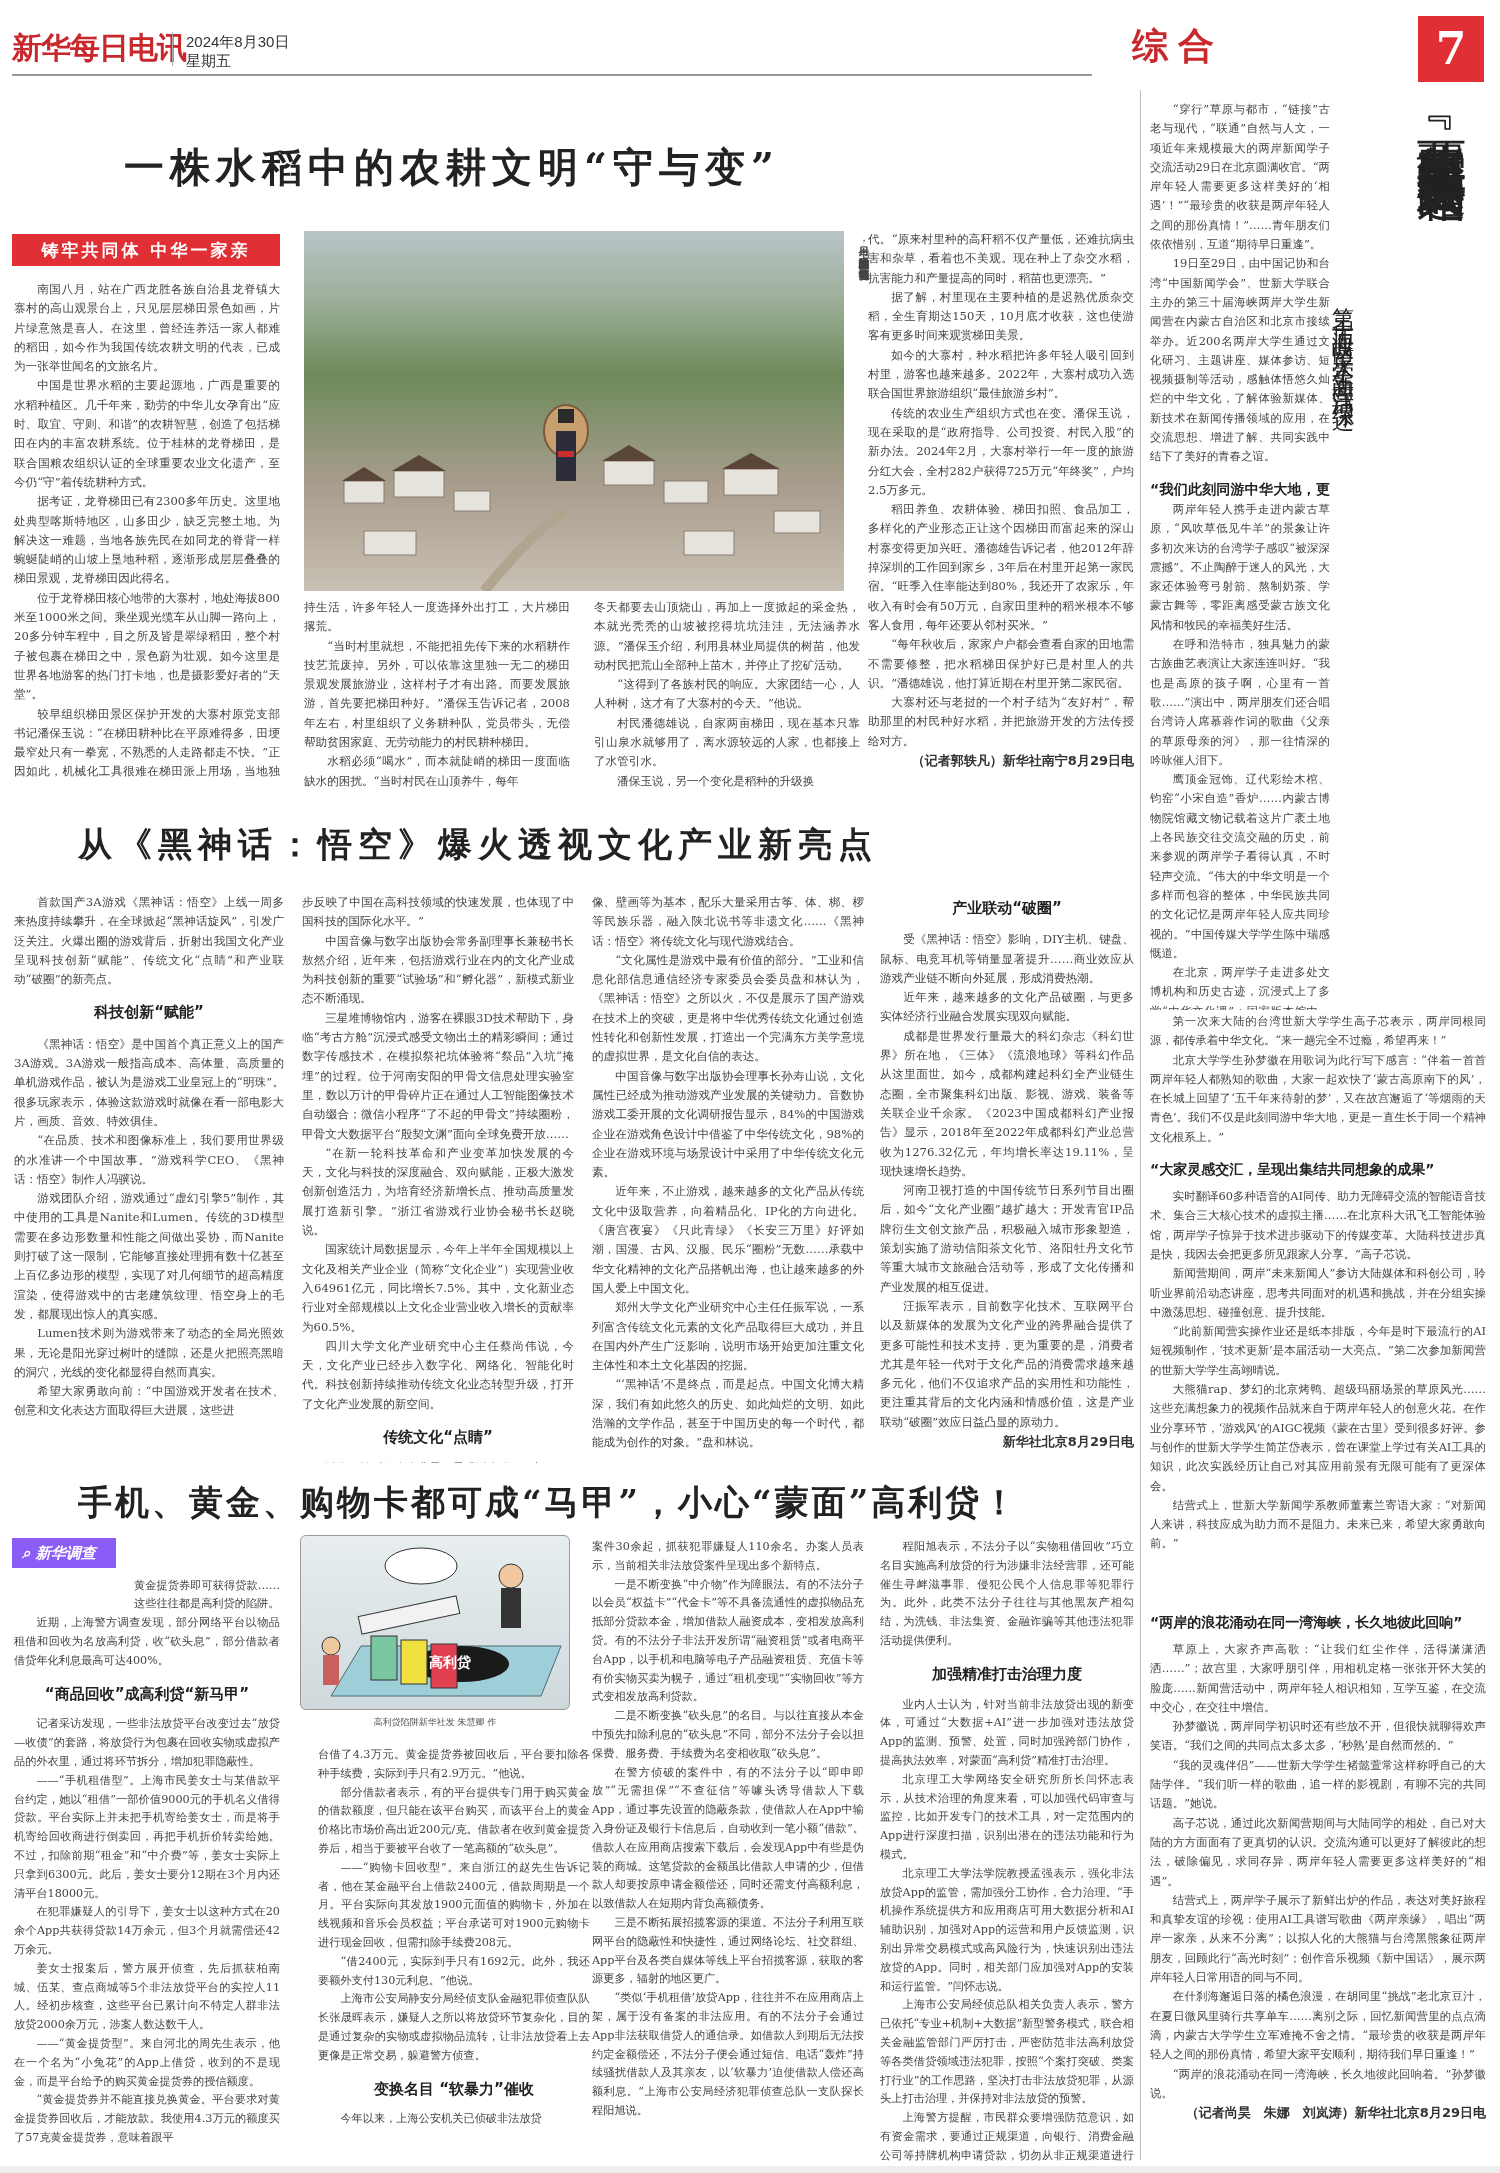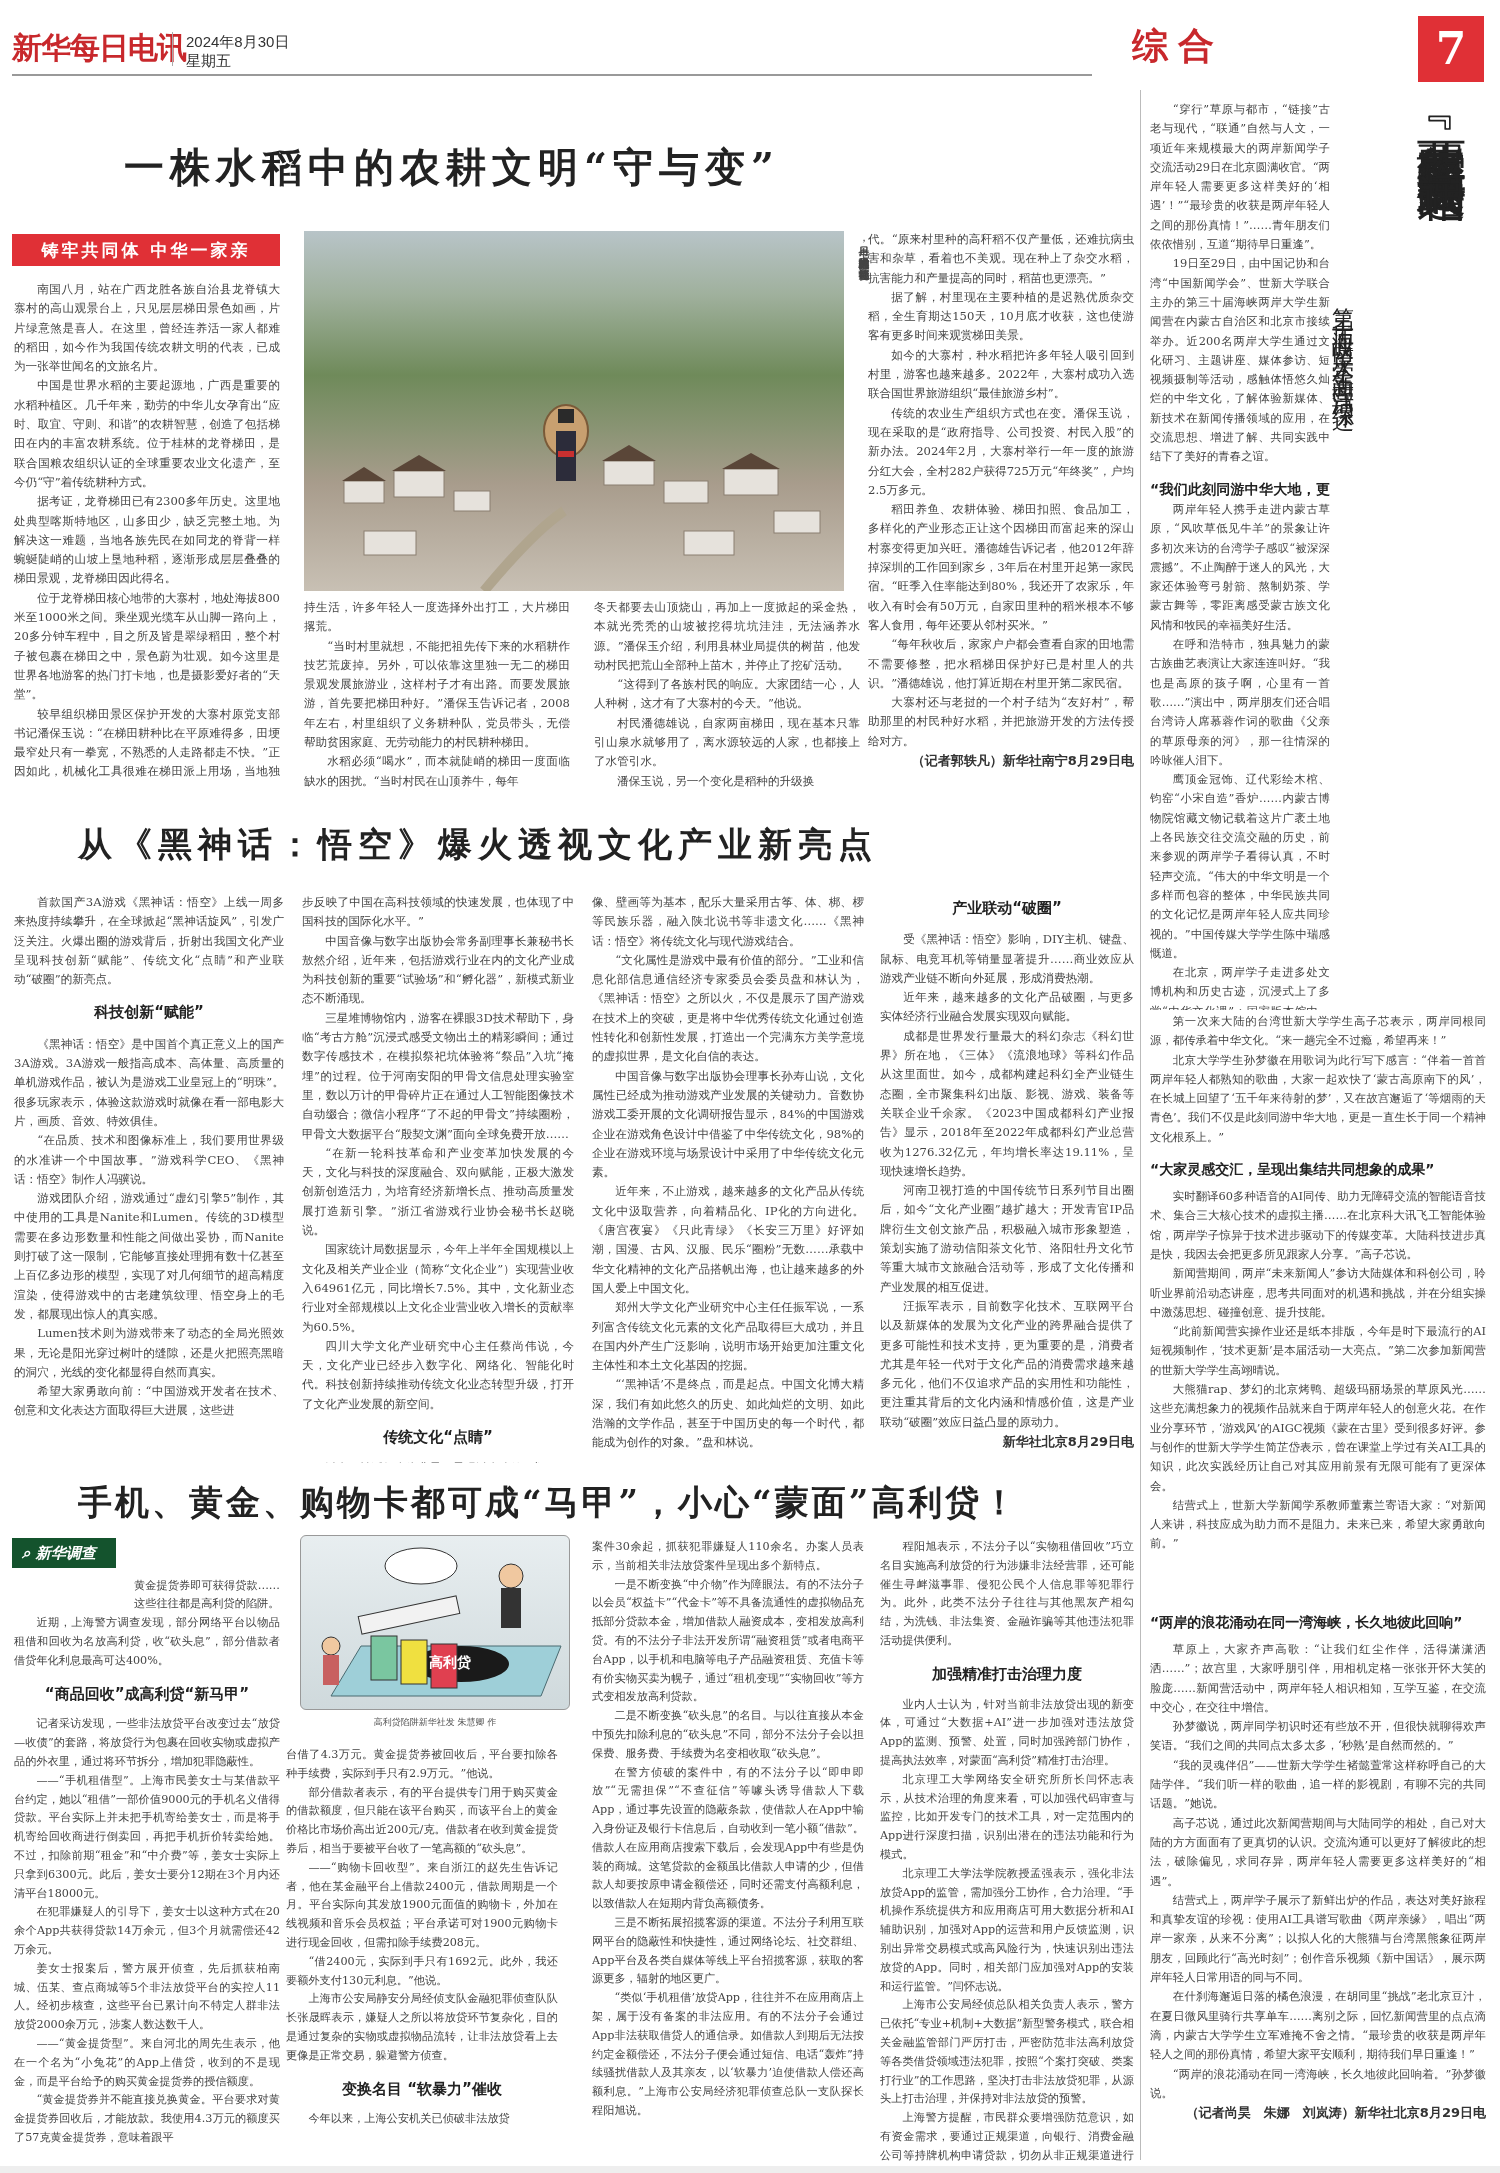--- a/index.html
+++ b/index.html
@@ -16,21 +16,21 @@
 .col p{text-indent:2em}
 .sub{font-family:"DejaVu Sans",sans-serif;font-weight:bold;font-size:15px;text-align:center;color:#222;margin:14px 0 12px}
 .byline{font-family:"DejaVu Sans",sans-serif;font-weight:bold;text-align:right;font-size:13px;color:#333}
 .redbar{left:12px;top:234px;width:268px;height:32px;background:#e03036;color:#fff;font-family:"DejaVu Sans",sans-serif;font-weight:bold;font-size:17px;text-align:center;line-height:32px;letter-spacing:3px}
 .photo{left:304px;top:231px;width:540px;height:360px;background:linear-gradient(180deg,#b8c4c8 0%,#9fb09c 18%,#6f8a5a 40%,#8a9474 55%,#a89c8c 70%,#c8c0b4 100%)}
 .vcap{left:852px;top:238px;width:18px;font-size:11px;line-height:13px;color:#444;writing-mode:vertical-rl;font-family:"DejaVu Sans",sans-serif}
 .vtitle{left:1382px;top:100px;width:90px;font-size:50px;line-height:60px;color:#222;writing-mode:vertical-rl;letter-spacing:2px}
 .vsub{left:1318px;top:290px;width:40px;font-size:22px;line-height:30px;color:#222;writing-mode:vertical-rl;letter-spacing:6px;font-family:"DejaVu Sans",sans-serif}
 .divider{background:#bbb}
 .cartoon{left:150px;top:1530px;width:420px;height:240px;border:1px solid #999;border-radius:6px;background:linear-gradient(180deg,#e8eef0,#cfd9dc)}
-.xhbadge{left:12px;top:1538px;width:104px;height:30px;background:#14532d;color:#fff;font-family:"DejaVu Sans",sans-serif;font-weight:bold;font-size:15px;line-height:30px;padding-left:10px;font-style:italic}
+.xhbadge{left:12px;top:1538px;width:104px;height:30px;background:#8b5cf6;color:#fff;font-family:"DejaVu Sans",sans-serif;font-weight:bold;font-size:15px;line-height:30px;padding-left:10px;font-style:italic}
 .hdr-sub{font-family:"DejaVu Sans",sans-serif;font-weight:bold;font-size:14px;color:#222;line-height:24px}
 </style>
 </head>
 <body>
 
 <div class="abs mast">新华每日电讯</div>
 <div class="abs mast-sep"></div>
 <div class="abs date">
   <div>2024年8月30日</div>
   <div>星期五</div>
@@ -202,21 +202,21 @@
     <rect x="200" y="52" width="20" height="40" fill="#333"></rect>
     <circle cx="30" cy="110" r="9" fill="#f0c8a0" stroke="#333"></circle>
     <rect x="22" y="119" width="16" height="30" fill="#c86060"></rect>
   </svg>
   <div class="abs" style="left:128px;top:118px;color:#fff;font-size:14px;font-weight:bold;font-family:'DejaVu Sans',sans-serif">高利贷</div>
 </div>
 <div class="abs" style="left:302px;top:1716px;width:266px;font-size:9px;color:#555;display:flex;justify-content:center">
   <span>高利贷陷阱</span>
   <span>新华社发 朱慧卿 作</span>
 </div>
-<div class="abs col" style="left:286px;top:1746px;width:272px;height:420px;font-size:11.2px;line-height:18.8px">
+<div class="abs col" style="left:318px;top:1746px;width:272px;height:420px;font-size:11.2px;line-height:18.8px">
   <p style="text-indent:0">台借了4.3万元。黄金提货券被回收后，平台要扣除各种手续费，实际到手只有2.9万元。”他说。</p>
   <p>部分借款者表示，有的平台提供专门用于购买黄金的借款额度，但只能在该平台购买，而该平台上的黄金价格比市场价高出近200元/克。借款者在收到黄金提货券后，相当于要被平台收了一笔高额的“砍头息”。</p>
   <p>——“购物卡回收型”。来自浙江的赵先生告诉记者，他在某金融平台上借款2400元，借款周期是一个月。平台实际向其发放1900元面值的购物卡，外加在线视频和音乐会员权益；平台承诺可对1900元购物卡进行现金回收，但需扣除手续费208元。</p>
   <p>“借2400元，实际到手只有1692元。此外，我还要额外支付130元利息。”他说。</p>
   <p>上海市公安局静安分局经侦支队金融犯罪侦查队队长张晟晖表示，嫌疑人之所以将放贷环节复杂化，目的是通过复杂的实物或虚拟物品流转，让非法放贷看上去更像是正常交易，躲避警方侦查。</p>
   <div class="sub">变换名目 “软暴力”催收</div>
   <p>今年以来，上海公安机关已侦破非法放贷</p>
 </div>
 <div class="abs col" style="left:592px;top:1538px;width:272px;height:628px;font-size:11.2px;line-height:18.8px">
   <p style="text-indent:0">案件30余起，抓获犯罪嫌疑人110余名。办案人员表示，当前相关非法放贷案件呈现出多个新特点。</p>

